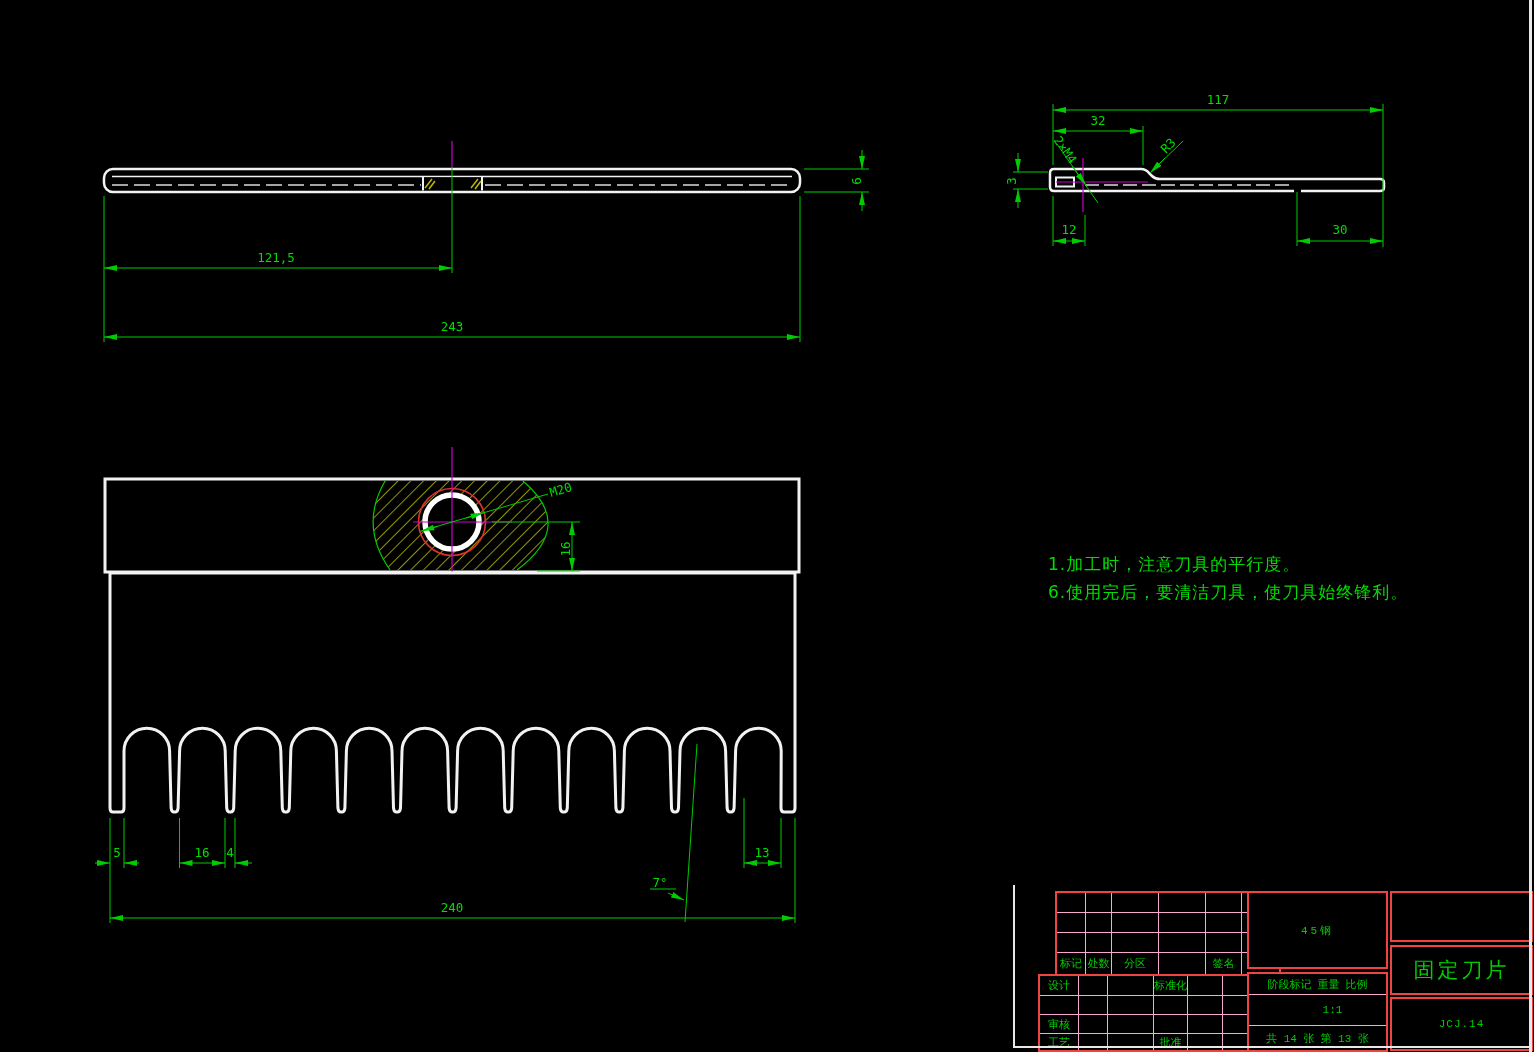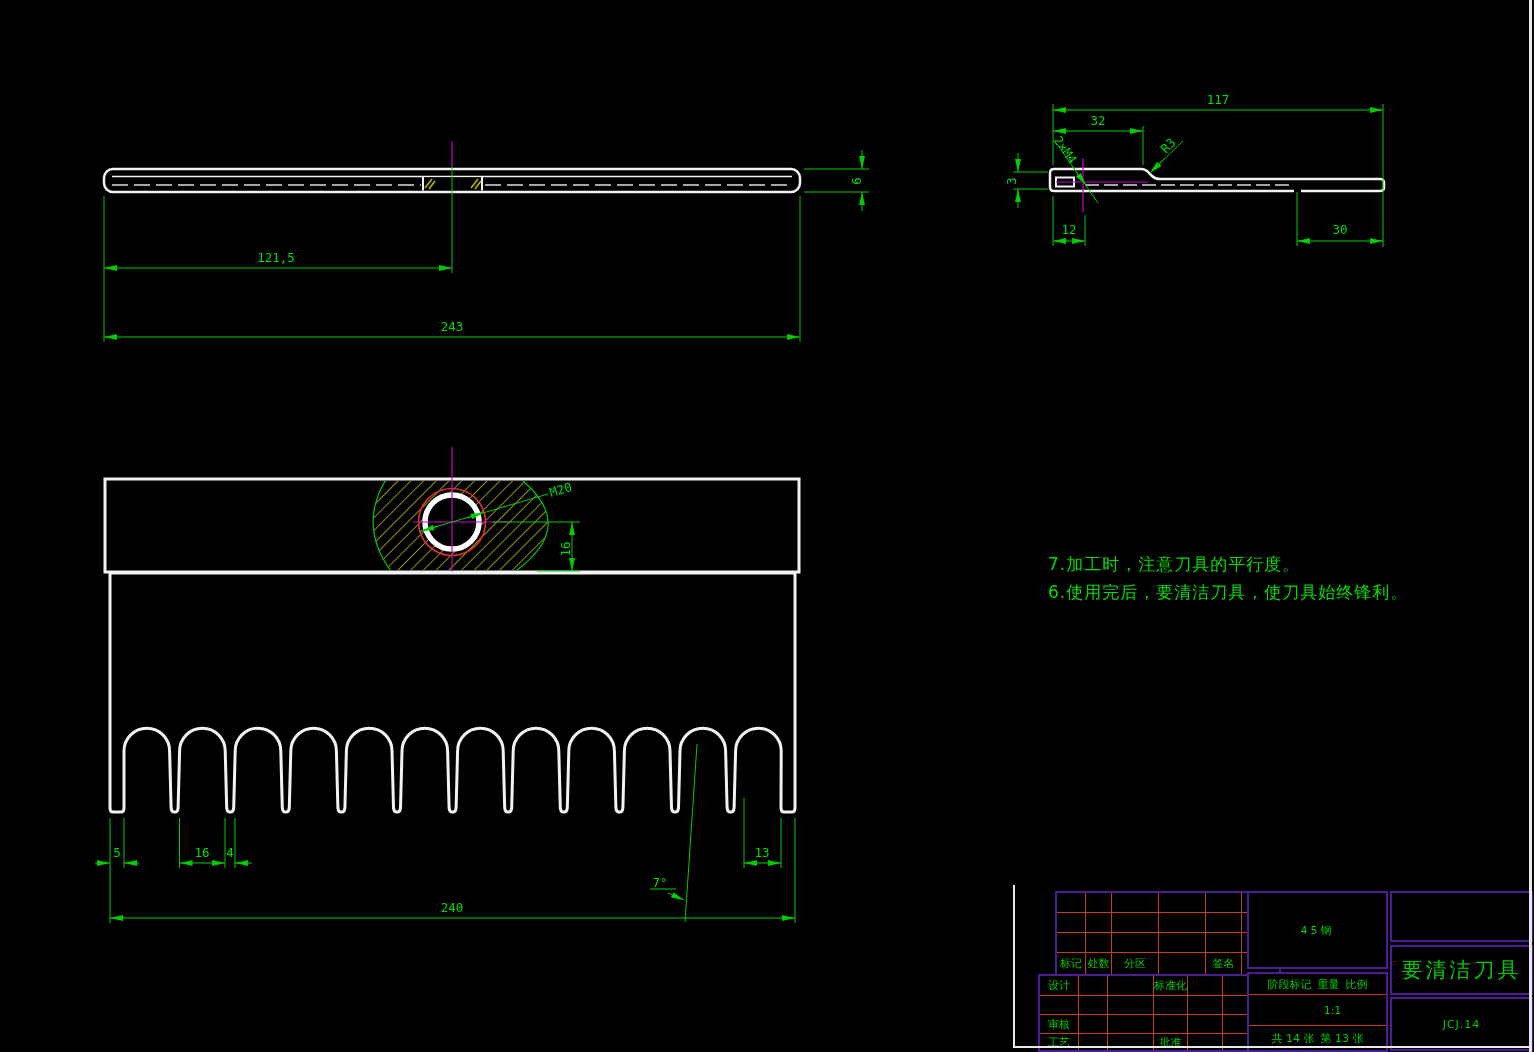--- a/index.html
+++ b/index.html
@@ -5,21 +5,21 @@
   html,body{margin:0;padding:0;background:#000;}
   body{width:1534px;height:1052px;position:relative;overflow:hidden;
        font-family:"DejaVu Sans",sans-serif;}
   svg text{font:12.5px "DejaVu Sans Mono",monospace;fill:#00dd00;}
   .abs{position:absolute;}
   
   #techreq{left:1048px;top:551px;width:440px;color:#00dd00;
            font-size:17px;line-height:27.5px;letter-spacing:1px;}
   #techreq .t{margin-left:8px;}
   
-  .box{position:absolute;background:#c2410c;border:2px solid #4c1d95;display:grid;gap:1px;}
+  .box{position:absolute;background:#f9a8d4;border:2px solid #ef4444;display:grid;gap:1px;font-family:Liberation Mono, monospace;}
   .box>div,.sub>div{background:#000;color:#00cc00;font-size:11px;
       display:flex;align-items:center;justify-content:center;overflow:hidden;white-space:nowrap;}
   .sub{display:grid;gap:6px;background:#cfcfcf;}
   .big{font-size:20px;letter-spacing:3px;}
   .frameline{position:absolute;background:#e8e8e8;}
 </style>
 </head>
 <body>
 
 <svg class="abs" style="left:0;top:0" width="1534" height="1052" viewBox="0 0 1534 1052">
@@ -144,21 +144,21 @@
     <text x="117" y="857" text-anchor="middle">5</text>
     <text x="202" y="857" text-anchor="middle">16</text>
     <text x="230" y="857" text-anchor="middle">4</text>
     <text x="762" y="857" text-anchor="middle">13</text>
     <text x="660" y="887" text-anchor="middle">7°</text>
     <text x="452" y="912" text-anchor="middle">240</text>
   </g>
 </svg>
 
 <div id="techreq" class="abs">
-  <div>7.加工时，注意刀具的平行度。</div>
+  <div>1.加工时，注意刀具的平行度。</div>
   <div>6.使用完后，要清洁刀具，使刀具始终锋利。</div>
 </div>
 
 <div class="box" style="left:1055px;top:891px;width:222px;height:81px;grid-template-columns:28px 25px 46px 46px 35px auto;grid-template-rows:19px 19px 19px auto">
   <div></div>
     <div></div>
     <div></div>
     <div></div>
     <div></div>
     <div></div>
@@ -231,21 +231,21 @@
     <div>共 14 张</div>
     <div>第 13 张</div>
   </div>
 </div>
 
 <div class="box" style="left:1390px;top:891px;width:139px;height:47px;grid-template-columns:auto">
     <div></div>
   </div>
 
 <div class="box" style="left:1390px;top:945px;width:139px;height:46px;grid-template-columns:auto">
-  <div class="big" style="font-size:21px">要清洁刀具</div>
+  <div class="big" style="font-size:21px">固定刀片</div>
 </div>
 
 <div class="box" style="left:1390px;top:997px;width:139px;height:50px;grid-template-columns:auto">
   <div class="big" style="letter-spacing:1px">JCJ.14</div>
 </div>
 
 <div class="frameline" style="left:1529px;top:0;width:3px;height:1052px"></div>
 <div class="frameline" style="left:1013px;top:885px;width:2px;height:163px"></div>
 <div class="frameline" style="left:1013px;top:1046px;width:519px;height:2px"></div>
 

